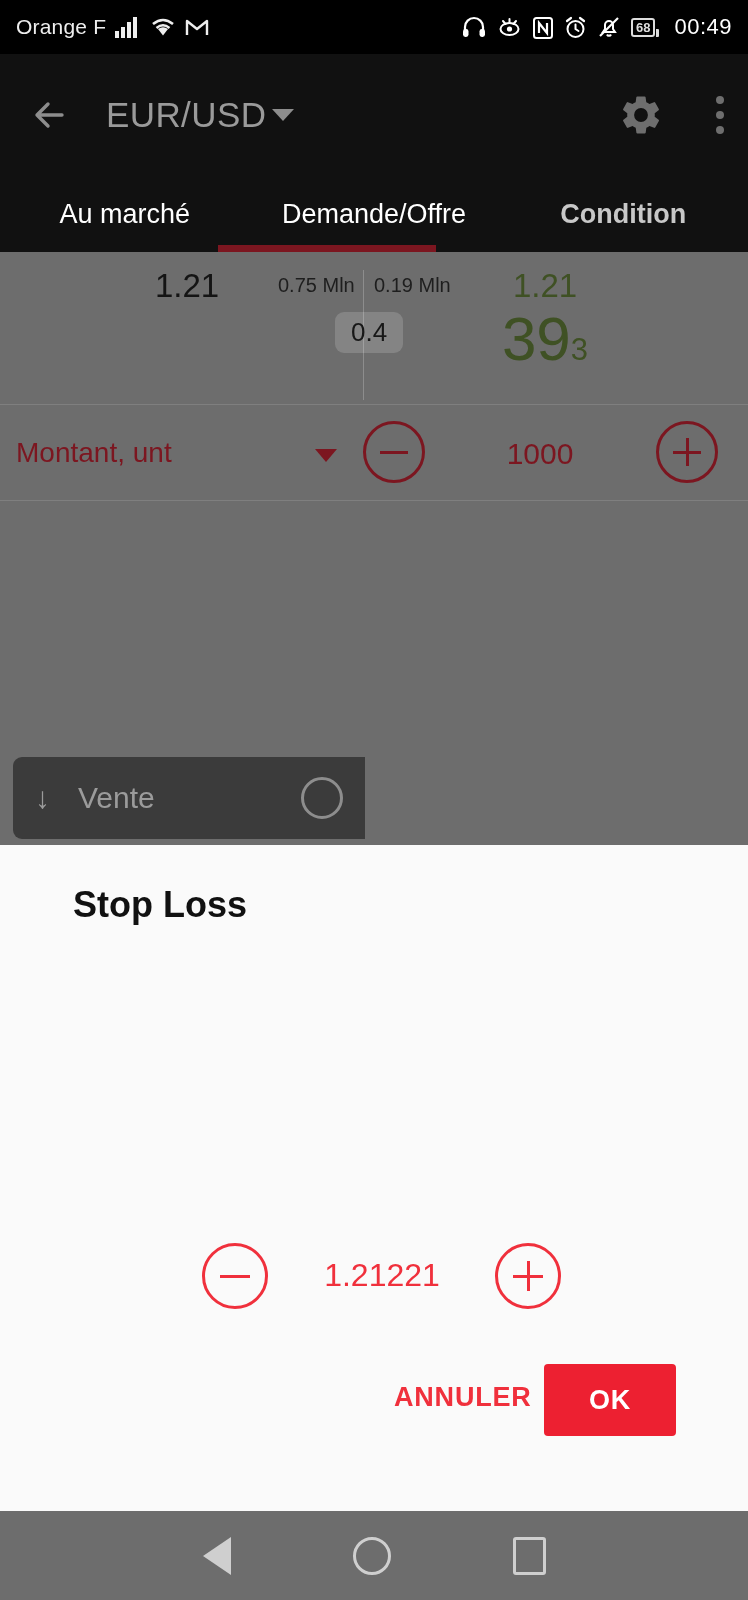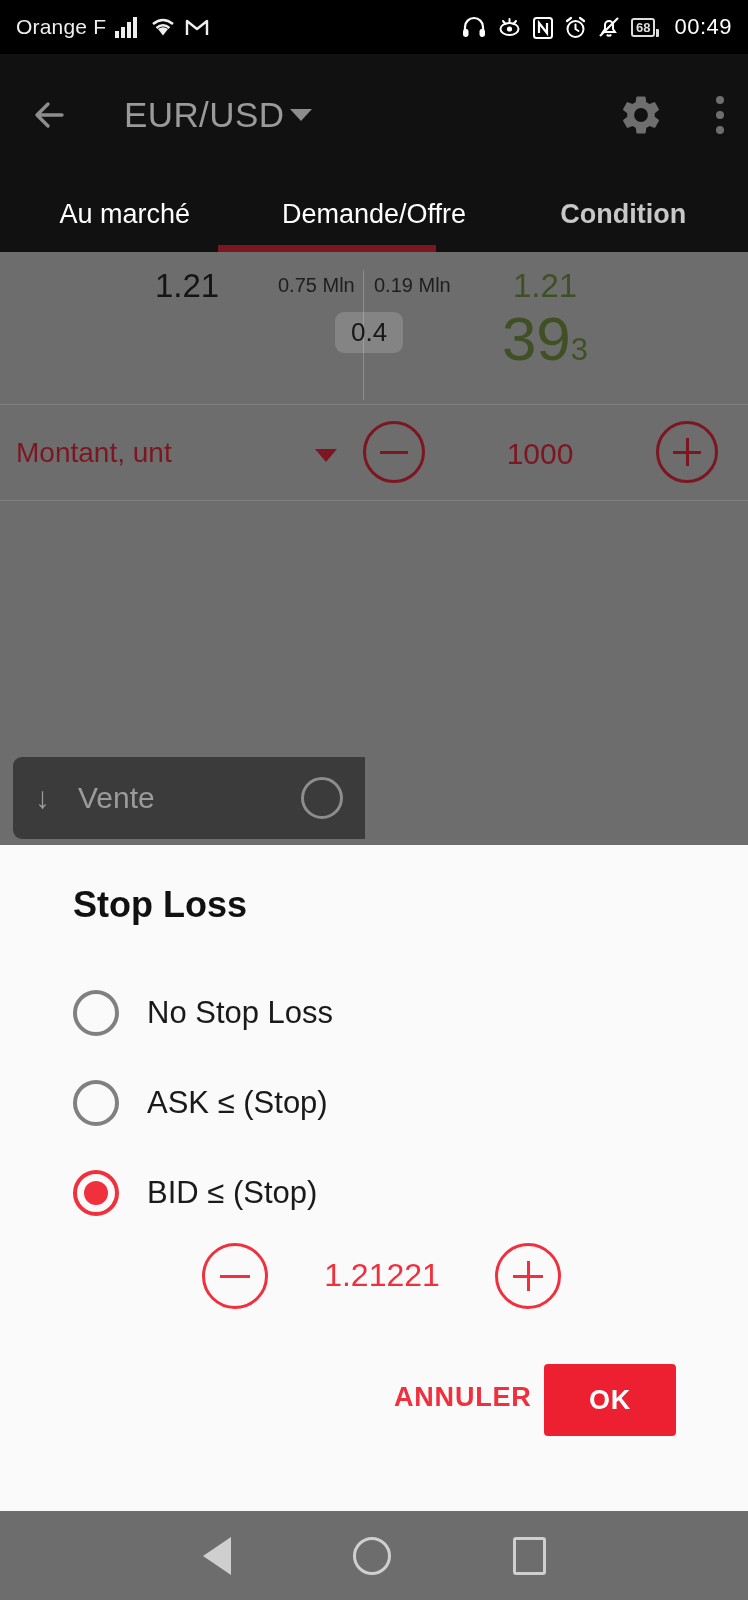--- a/index.html
+++ b/index.html
@@ -29,21 +29,21 @@
   }
   .batt-wrap { display:flex; align-items:flex-end; gap:1px; }
   .batt-nub { width:3px; height:8px; background:#ddd; border-radius:0 1px 1px 0; }
 
   
   .appbar {
     position:absolute; top:54px; left:0; width:748px; height:122px;
     background:#111; display:flex; align-items:center; padding:0 24px;
   }
   .back-arrow { width:52px; height:52px; position:relative; flex:0 0 auto; }
-  .title-wrap { display:flex; align-items:center; gap:6px; margin-left:48px; }
+  .title-wrap { display:flex; align-items:center; gap:6px; margin-left:30px; }
   .ab-title { font-size:35px; color:#9a9a9a; letter-spacing:.4px; }
   .caret-down {
     width:0;height:0;border-left:11px solid transparent;border-right:11px solid transparent;
     border-top:12px solid #8d8d8d;
   }
   .ab-actions { margin-left:auto; display:flex; align-items:center; gap:52px; }
   .dots { display:flex; flex-direction:column; gap:7px; align-items:center; }
   .dots i { width:8px;height:8px;border-radius:50%;background:#6e6e6e;display:block; }
 
   
@@ -369,34 +369,20 @@
             </svg>
         </span>
         <span class="opt-label">Stop Loss</span>
       </div>
     </div>
   </div>
 
   <div class="dialog"></div>
   <div class="dlg-title">Stop Loss</div>
 
-  <div class="dlg-opts">
-    <div class="dlg-opt">
-      <span class="r-outer"></span>
-      <span class="dlg-opt-label">No Stop Loss</span>
-    </div>
-    <div class="dlg-opt">
-      <span class="r-outer"></span>
-      <span class="dlg-opt-label">ASK ≤ (Stop)</span>
-    </div>
-    <div class="dlg-opt">
-      <span class="r-outer sel"></span>
-      <span class="dlg-opt-label">BID ≤ (Stop)</span>
-    </div>
-  </div>
 
   <div class="stepper">
     <div class="st-btn st-minus"></div>
     <div class="st-value">1.21221</div>
     <div class="st-btn plus st-plus"></div>
   </div>
 
   <div class="dlg-actions">
     <button class="btn-cancel">ANNULER</button>
     <button class="btn-ok">OK</button>

